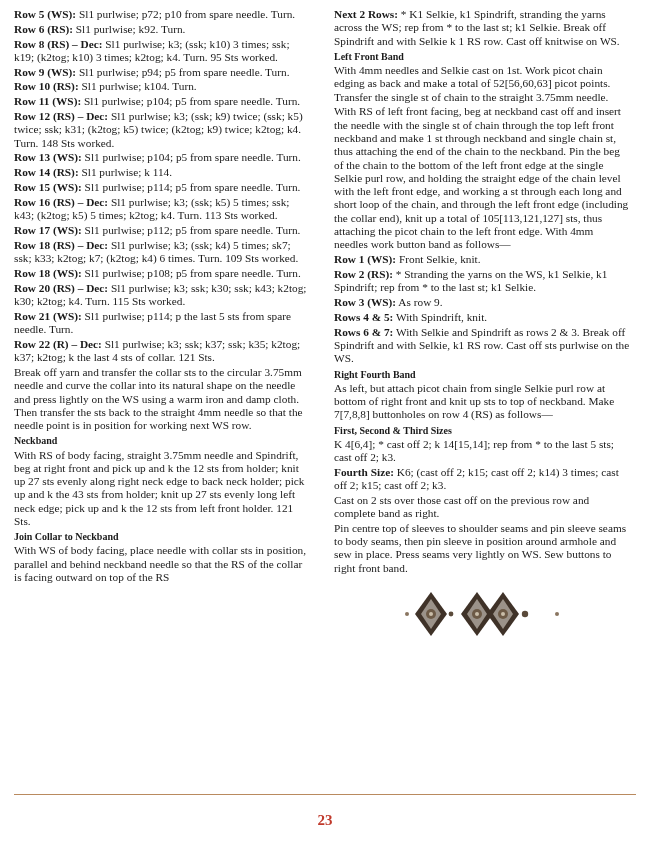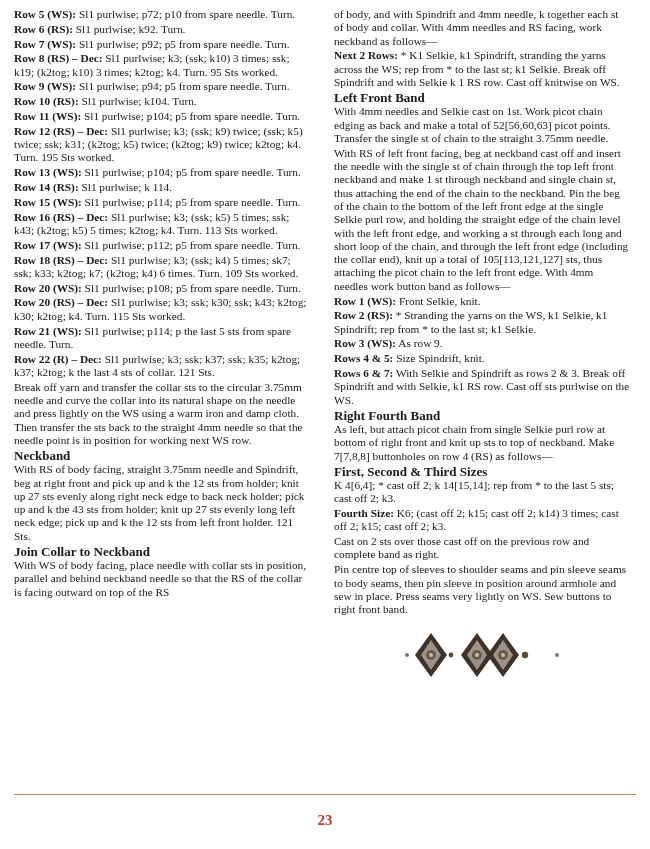--- a/index.html
+++ b/index.html
@@ -36,21 +36,21 @@
     margin: 0 0 0.5px 0;
     font-size: 11.3px;
     line-height: 13.3px;
     text-align: left;
   }
   .blk {
     margin-bottom: 1.5px;
   }
   .hd {
     font-weight: bold;
-    font-size: 13px;
+    font-size: 10px;
     line-height: 13.6px;
     margin: 2px 0 0.5px 0;
   }
   .rowlbl {
     font-weight: bold;
   }
   .ornament-wrap {
     margin-top: 10px;
     display: flex;
     justify-content: center;
@@ -81,53 +81,51 @@
   }
 </style>
 </head>
 <body>
 
 <div class="page">
   <div class="columns">
     <div class="col" id="left-col">
         <p class="blk"><span class="rowlbl">Row 5 (WS):</span><span> Sl1 purlwise; p72; p10 from spare needle. Turn.</span></p>
         <p class="blk"><span class="rowlbl">Row 6 (RS):</span><span> Sl1 purlwise; k92. Turn.</span></p>
-        <p class="blk"><span class="rowlbl">Row 7 (WS):</span><span> Sl1 purlwise; p92; p5 from spare needle. Turn.</span></p>
         <p class="blk"><span class="rowlbl">Row 8 (RS) – Dec:</span><span> Sl1 purlwise; k3; (ssk; k10) 3 times; ssk; k19; (k2tog; k10) 3 times; k2tog; k4. Turn. 95 Sts worked.</span></p>
         <p class="blk"><span class="rowlbl">Row 9 (WS):</span><span> Sl1 purlwise; p94; p5 from spare needle. Turn.</span></p>
         <p class="blk"><span class="rowlbl">Row 10 (RS):</span><span> Sl1 purlwise; k104. Turn.</span></p>
         <p class="blk"><span class="rowlbl">Row 11 (WS):</span><span> Sl1 purlwise; p104; p5 from spare needle. Turn.</span></p>
-        <p class="blk"><span class="rowlbl">Row 12 (RS) – Dec:</span><span> Sl1 purlwise; k3; (ssk; k9) twice; (ssk; k5) twice; ssk; k31; (k2tog; k5) twice; (k2tog; k9) twice; k2tog; k4. Turn. 195 Sts worked.</span></p>
+        <p class="blk"><span class="rowlbl">Row 12 (RS) – Dec:</span><span> Sl1 purlwise; k3; (ssk; k9) twice; (ssk; k5) twice; ssk; k31; (k2tog; k5) twice; (k2tog; k9) twice; k2tog; k4. Turn. 148 Sts worked.</span></p>
         <p class="blk"><span class="rowlbl">Row 13 (WS):</span><span> Sl1 purlwise; p104; p5 from spare needle. Turn.</span></p>
         <p class="blk"><span class="rowlbl">Row 14 (RS):</span><span> Sl1 purlwise; k 114.</span></p>
         <p class="blk"><span class="rowlbl">Row 15 (WS):</span><span> Sl1 purlwise; p114; p5 from spare needle. Turn.</span></p>
         <p class="blk"><span class="rowlbl">Row 16 (RS) – Dec:</span><span> Sl1 purlwise; k3; (ssk; k5) 5 times; ssk; k43; (k2tog; k5) 5 times; k2tog; k4. Turn. 113 Sts worked.</span></p>
         <p class="blk"><span class="rowlbl">Row 17 (WS):</span><span> Sl1 purlwise; p112; p5 from spare needle. Turn.</span></p>
         <p class="blk"><span class="rowlbl">Row 18 (RS) – Dec:</span><span> Sl1 purlwise; k3; (ssk; k4) 5 times; sk7; ssk; k33; k2tog; k7; (k2tog; k4) 6 times. Turn. 109 Sts worked.</span></p>
-        <p class="blk"><span class="rowlbl">Row 20 (WS):</span><span> Sl1 purlwise; p108; p5 from spare needle. Turn.</span></p>
+        <p class="blk"><span class="rowlbl">Row 18 (WS):</span><span> Sl1 purlwise; p108; p5 from spare needle. Turn.</span></p>
         <p class="blk"><span class="rowlbl">Row 20 (RS) – Dec:</span><span> Sl1 purlwise; k3; ssk; k30; ssk; k43; k2tog; k30; k2tog; k4. Turn. 115 Sts worked.</span></p>
         <p class="blk"><span class="rowlbl">Row 21 (WS):</span><span> Sl1 purlwise; p114; p the last 5 sts from spare needle. Turn.</span></p>
         <p class="blk"><span class="rowlbl">Row 22 (R) – Dec:</span><span> Sl1 purlwise; k3; ssk; k37; ssk; k35; k2tog; k37; k2tog; k the last 4 sts of collar. 121 Sts.</span></p>
         <p class="blk">Break off yarn and transfer the collar sts to the circular 3.75mm needle and curve the collar into its natural shape on the needle and press lightly on the WS using a warm iron and damp cloth. Then transfer the sts back to the straight 4mm needle so that the needle point is in position for working next WS row.</p>
         <p class="hd">Neckband</p>
         <p class="blk">With RS of body facing, straight 3.75mm needle and Spindrift, beg at right front and pick up and k the 12 sts from holder; knit up 27 sts evenly along right neck edge to back neck holder; pick up and k the 43 sts from holder; knit up 27 sts evenly long left neck edge; pick up and k the 12 sts from left front holder. 121 Sts.</p>
         <p class="hd">Join Collar to Neckband</p>
         <p class="blk">With WS of body facing, place needle with collar sts in position, parallel and behind neckband needle so that the RS of the collar is facing outward on top of the RS</p>
       </div>
     <div class="col" id="right-col">
       <div id="right-col-body">
-          <p class="blk">of body, and with Spindrift and 4mm needle, k together each st of body and collar. With 4mm needles and RS facing, work neckband as follows—</p>
           <p class="blk"><span class="rowlbl">Next 2 Rows:</span><span> * K1 Selkie, k1 Spindrift, stranding the yarns across the WS; rep from * to the last st; k1 Selkie. Break off Spindrift and with Selkie k 1 RS row. Cast off knitwise on WS.</span></p>
           <p class="hd">Left Front Band</p>
           <p class="blk">With 4mm needles and Selkie cast on 1st. Work picot chain edging as back and make a total of 52[56,60,63] picot points. Transfer the single st of chain to the straight 3.75mm needle.</p>
           <p class="blk">With RS of left front facing, beg at neckband cast off and insert the needle with the single st of chain through the top left front neckband and make 1 st through neckband and single chain st, thus attaching the end of the chain to the neckband. Pin the beg of the chain to the bottom of the left front edge at the single Selkie purl row, and holding the straight edge of the chain level with the left front edge, and working a st through each long and short loop of the chain, and through the left front edge (including the collar end), knit up a total of 105[113,121,127] sts, thus attaching the picot chain to the left front edge. With 4mm needles work button band as follows—</p>
           <p class="blk"><span class="rowlbl">Row 1 (WS):</span><span> Front Selkie, knit.</span></p>
           <p class="blk"><span class="rowlbl">Row 2 (RS):</span><span> * Stranding the yarns on the WS, k1 Selkie, k1 Spindrift; rep from * to the last st; k1 Selkie.</span></p>
           <p class="blk"><span class="rowlbl">Row 3 (WS):</span><span> As row 9.</span></p>
-          <p class="blk"><span class="rowlbl">Rows 4 &amp; 5:</span><span> Size Spindrift, knit.</span></p>
+          <p class="blk"><span class="rowlbl">Rows 4 &amp; 5:</span><span> With Spindrift, knit.</span></p>
           <p class="blk"><span class="rowlbl">Rows 6 &amp; 7:</span><span> With Selkie and Spindrift as rows 2 &amp; 3. Break off Spindrift and with Selkie, k1 RS row. Cast off sts purlwise on the WS.</span></p>
           <p class="hd">Right Fourth Band</p>
           <p class="blk">As left, but attach picot chain from single Selkie purl row at bottom of right front and knit up sts to top of neckband. Make 7[7,8,8] buttonholes on row 4 (RS) as follows—</p>
           <p class="hd">First, Second &amp; Third Sizes</p>
           <p class="blk">K 4[6,4]; * cast off 2; k 14[15,14]; rep from * to the last 5 sts; cast off 2; k3.</p>
           <p class="blk"><span class="rowlbl">Fourth Size:</span><span> K6; (cast off 2; k15; cast off 2; k14) 3 times; cast off 2; k15; cast off 2; k3.</span></p>
           <p class="blk">Cast on 2 sts over those cast off on the previous row and complete band as right.</p>
           <p class="blk">Pin centre top of sleeves to shoulder seams and pin sleeve seams to body seams, then pin sleeve in position around armhole and sew in place. Press seams very lightly on WS. Sew buttons to right front band.</p>
         </div>
       <div class="ornament-wrap">

